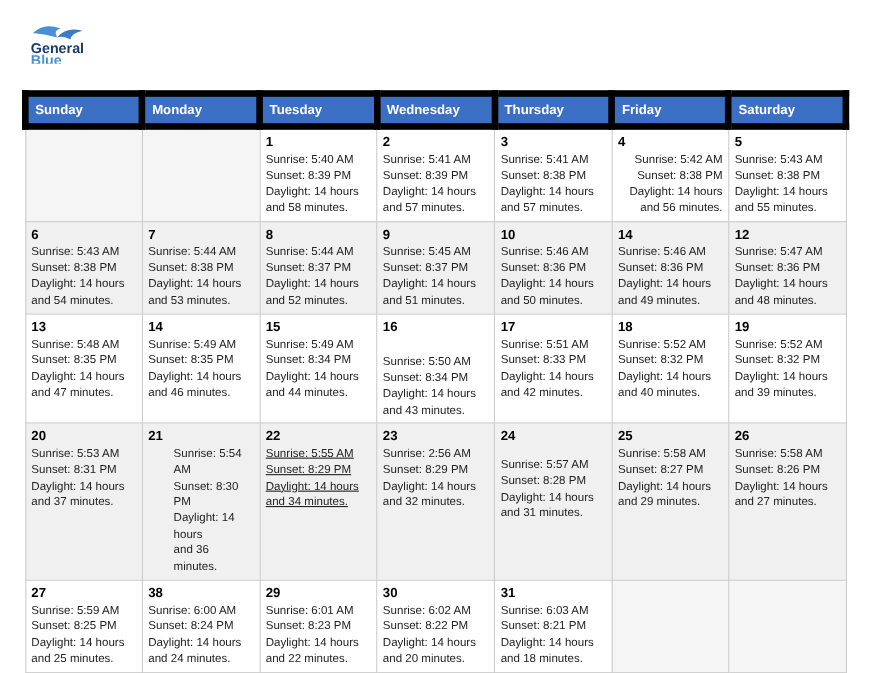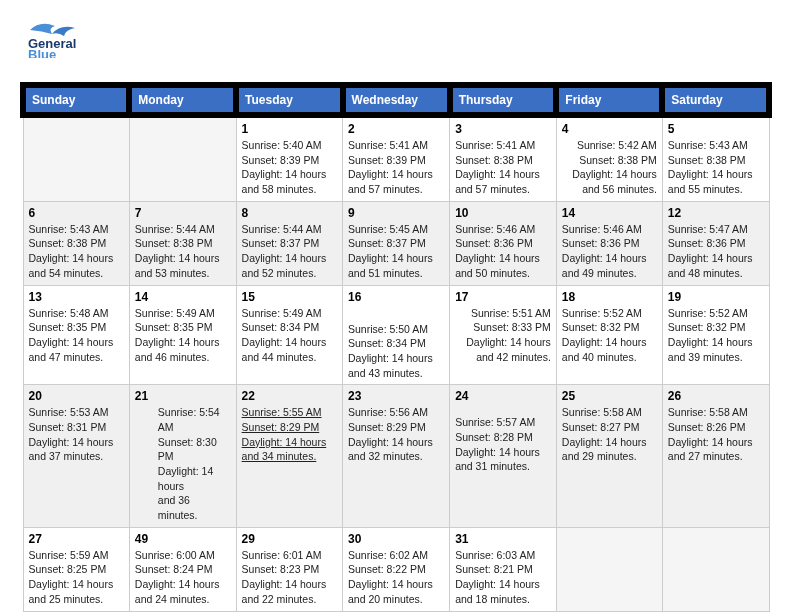--- a/index.html
+++ b/index.html
@@ -218,21 +218,21 @@
         </td>
         <td>
           <span class="day-num">16</span>
           <div class="cell-text" style="white-space: pre-line; margin-top: 18px;">Sunrise: 5:50 AM
 Sunset: 8:34 PM
 Daylight: 14 hours
 and 43 minutes.</div>
         </td>
         <td>
           <span class="day-num">17</span>
-          <div class="cell-text" style="white-space: pre-line; text-align: right;">Sunrise: 5:51 AM
+          <div class="cell-text" style="white-space: pre-line;">Sunrise: 5:51 AM
 Sunset: 8:33 PM
 Daylight: 14 hours
 and 42 minutes.</div>
         </td>
         <td>
           <span class="day-num">18</span>
           <div class="cell-text" style="white-space: pre-line;">Sunrise: 5:52 AM
 Sunset: 8:32 PM
 Daylight: 14 hours
 and 40 minutes.</div>
@@ -262,21 +262,21 @@
         </td>
         <td>
           <span class="day-num">22</span>
           <div class="cell-text" style="white-space: pre-line; text-decoration: underline;">Sunrise: 5:55 AM
 Sunset: 8:29 PM
 Daylight: 14 hours
 and 34 minutes.</div>
         </td>
         <td>
           <span class="day-num">23</span>
-          <div class="cell-text" style="white-space: pre-line;">Sunrise: 5:56 AM
+          <div class="cell-text" style="white-space: pre-line;">Sunrise: 2:56 AM
 Sunset: 8:29 PM
 Daylight: 14 hours
 and 32 minutes.</div>
         </td>
         <td>
           <span class="day-num">24</span>
           <div class="cell-text" style="white-space: pre-line; margin-top: 12px;">Sunrise: 5:57 AM
 Sunset: 8:28 PM
 Daylight: 14 hours
 and 31 minutes.</div>
@@ -298,21 +298,21 @@
       </tr>
       <tr>
         <td>
           <span class="day-num">27</span>
           <div class="cell-text" style="white-space: pre-line;">Sunrise: 5:59 AM
 Sunset: 8:25 PM
 Daylight: 14 hours
 and 25 minutes.</div>
         </td>
         <td>
-          <span class="day-num">49</span>
+          <span class="day-num">38</span>
           <div class="cell-text" style="white-space: pre-line;">Sunrise: 6:00 AM
 Sunset: 8:24 PM
 Daylight: 14 hours
 and 24 minutes.</div>
         </td>
         <td>
           <span class="day-num">29</span>
           <div class="cell-text" style="white-space: pre-line;">Sunrise: 6:01 AM
 Sunset: 8:23 PM
 Daylight: 14 hours

